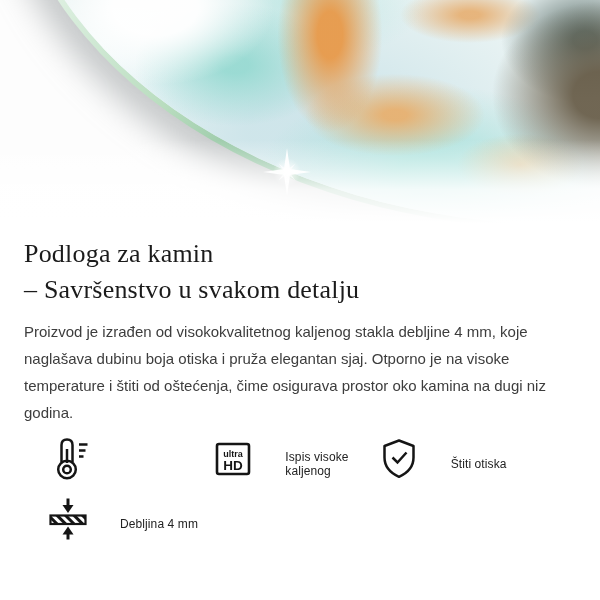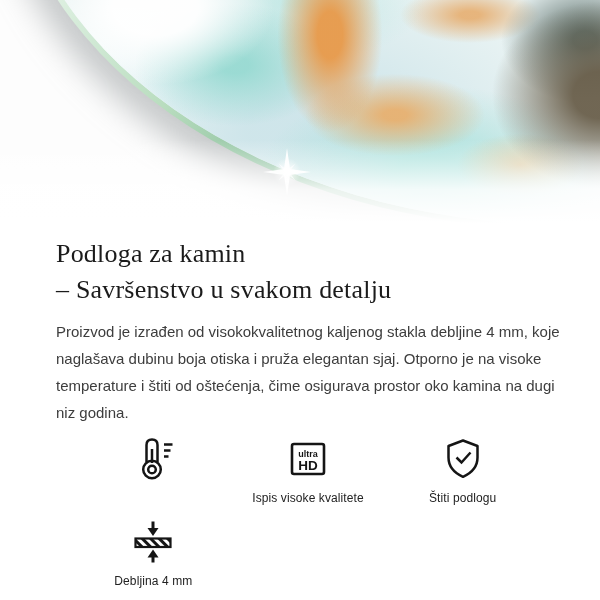--- a/index.html
+++ b/index.html
@@ -37,33 +37,33 @@
       radial-gradient(200px 120px at 120px 80px, rgba(246,252,252,0.9) 20%, rgba(246,252,252,0) 75%),
       #e9f3f3;
   }
   .sparkle { position:absolute; left:259px; top:144px; width:56px; height:56px; }
   .hero-fade {
     position:absolute; left:0; right:0; bottom:0; height:90px;
     background:linear-gradient(to bottom, rgba(255,255,255,0) 0%, rgba(255,255,255,0.85) 55%, #ffffff 92%);
   }
 
   
-  .content { padding:6px 40px 0 56px; }
+  .content { padding:6px 40px 0 24px; }
   .title {
     font-family:"Liberation Serif","DejaVu Serif",serif;
     font-size:26px; line-height:36px; font-weight:400; color:#1b1b1b;
     white-space:pre-line; letter-spacing:0.2px;
   }
   .description {
     margin-top:10px; font-size:15px; line-height:27px; color:#3d3d3d; max-width:545px;
   }
 
   
   .features { display:grid; grid-template-columns:repeat(3,1fr); row-gap:14px; margin:10px 20px 0; }
-  .feature  { display:flex; flex-direction:column; align-items:center; }
+  .feature  { display:flex; flex-direction:row; align-items:center;gap:28px; }
   .feature-icon { height:46px; display:flex; align-items:center; justify-content:center; }
   .feature-label { margin-top:9px; font-size:12px; color:#222222; letter-spacing:0.1px; }
   svg { display:block; }
 </style>
 </head>
 <body>
 
 <div class="hero">
   <div class="disc-shadow"></div>
   <div class="disc-edge"></div>
@@ -102,31 +102,31 @@
     </div>
 
     <div class="feature">
       <div class="feature-icon">
         <svg width="48" height="46" viewBox="0 0 48 46">
           <rect x="8" y="8" width="32" height="30" rx="2" fill="none" stroke="#151515" stroke-width="2.6"></rect>
           <text x="24" y="20.5" text-anchor="middle" font-size="9" font-weight="700" fill="#151515">ultra</text>
           <text x="24" y="34" text-anchor="middle" font-size="13.5" font-weight="700" fill="#151515">HD</text>
         </svg>
       </div>
-      <div class="feature-label">Ispis visoke kvalitete</div>
+      <div class="feature-label">Ispis visoke kaljenog</div>
     </div>
 
     <div class="feature">
       <div class="feature-icon">
         <svg width="48" height="46" viewBox="0 0 48 46" fill="none" stroke="#151515" stroke-width="2.5">
           <path stroke-linejoin="round" d="M24,4.5 L38.5,10 V21.5 C38.5,31.5 32,37.2 24,40.8 C16,37.2 9.5,31.5 9.5,21.5 V10 Z"></path>
           <path d="M17.5,21.5 L22.5,26.5 L31.5,16.5"></path>
         </svg>
       </div>
-      <div class="feature-label">Štiti podlogu</div>
+      <div class="feature-label">Štiti otiska</div>
     </div>
 
 
 
     <div class="feature">
       <div class="feature-icon">
         <svg width="48" height="46" viewBox="0 0 48 46">
           <defs>
             <pattern id="hatchB" width="6" height="6" patternUnits="userSpaceOnUse" patternTransform="rotate(-45)">
               <rect width="3" height="6" fill="#151515"></rect>

